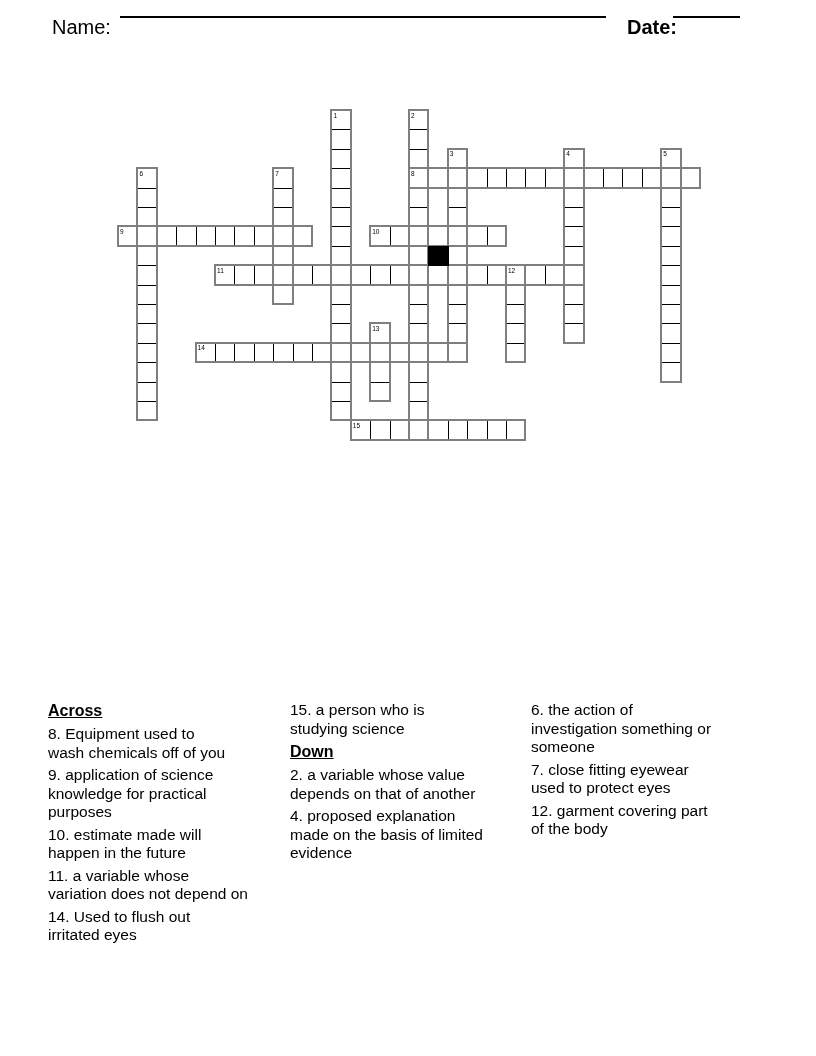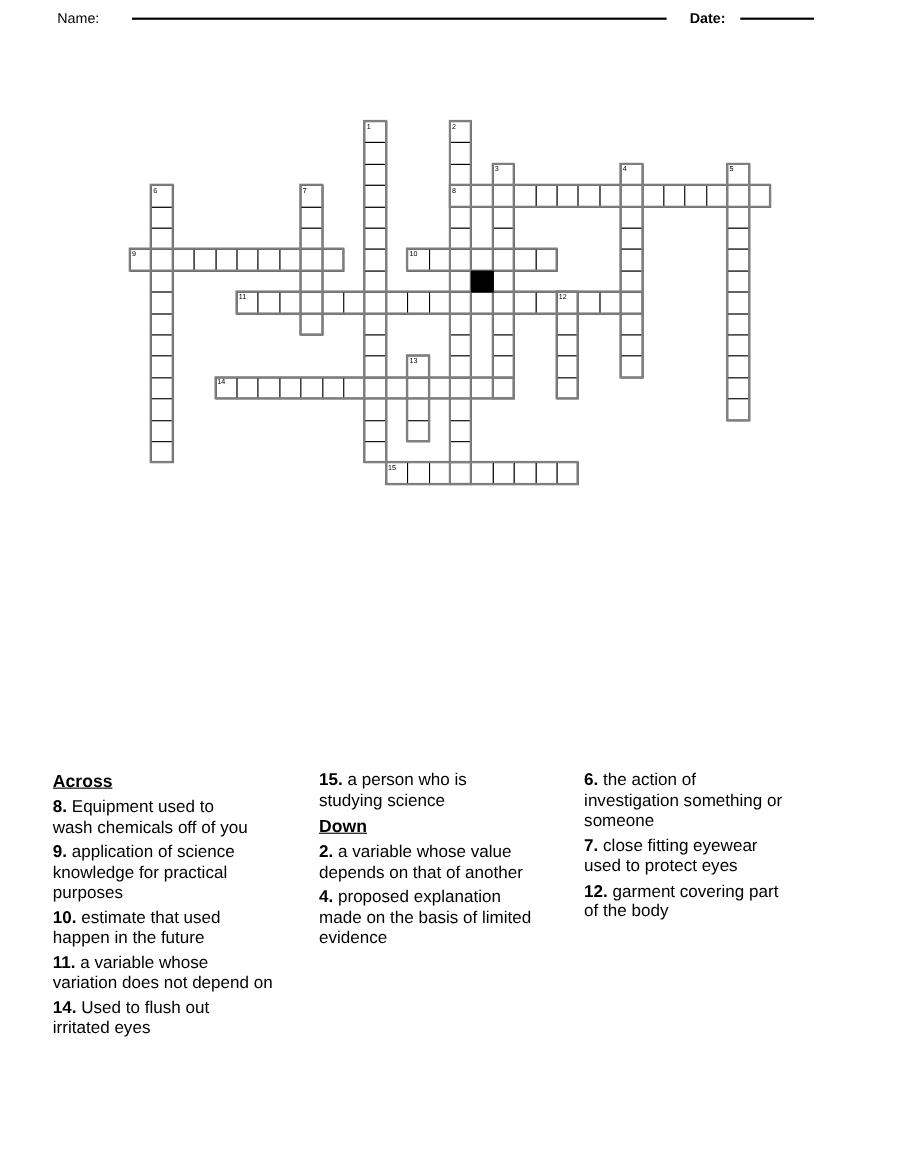--- a/index.html
+++ b/index.html
@@ -1,39 +1,39 @@
 <!DOCTYPE html>
 <html><head>
 <meta charset="utf-8">
 <style>
   html,body{margin:0;padding:0;background:#fff;}
   #page{position:relative;width:816px;height:1056px;background:#ffffff;overflow:hidden;
         font-family:"Liberation Sans",sans-serif;color:#000;}
   
-  .hdr-label{position:absolute;top:8px;font-size:13px;line-height:18px;}
+  .hdr-label{position:absolute;top:18px;font-size:20px;line-height:18px;}
   .blank-line{position:absolute;top:16px;border-bottom:2px solid #000;height:0;}
   
   #title{position:absolute;top:31px;left:0;width:816px;text-align:center;
          font-size:50px;line-height:58px;font-weight:400;}
   
   #grid{position:absolute;left:118px;top:110px;width:583px;height:331px;}
   .cell{position:absolute;box-sizing:border-box;width:20.4px;height:20.4px;
         background:#fff;border:1px solid #000;}
   .word-outline{position:absolute;box-sizing:border-box;border:2px solid #7f7f7f;
         pointer-events:none;}
   .block{position:absolute;width:20.4px;height:20.4px;background:#000;}
   .cellnum{position:absolute;font-size:6.5px;line-height:7px;z-index:5;color:#000;}
   
   .clue-col{position:absolute;top:701px;width:242px;font-size:15.5px;line-height:18.5px;}
   #clue-col-1{left:48px;} #clue-col-2{left:290px;} #clue-col-3{left:531px;}
   .clue-header{font-weight:bold;text-decoration:underline;font-size:16px;
         line-height:19px;margin:0 0 5px 0;}
   p.clue{margin:0 0 4px 0;}
   p.clue .txt{white-space:pre-line;}
-  p.clue b{font-weight:bold;}
+  p.clue b{font-weight:normal;}
 </style>
 </head>
 <body>
 
 <div id="page">
 
   <span class="hdr-label" style="left:52px;">Name:</span>
   <div class="blank-line" style="left:120px;width:486px;"></div>
 
   <span class="hdr-label" style="left:627px;font-weight:bold;">Date:</span>
@@ -224,21 +224,21 @@
       <div class="cellnum" style="left: 254.2px; top: 214.9px;">13</div>
     </div>
 
   <div class="clue-col" id="clue-col-1">
       <p class="clue-header">Across</p>
       <p class="clue"><b>8.</b><span class="txt"> Equipment used to
 wash chemicals off of you</span></p>
       <p class="clue"><b>9.</b><span class="txt"> application of science
 knowledge for practical
 purposes</span></p>
-      <p class="clue"><b>10.</b><span class="txt"> estimate that used
+      <p class="clue"><b>10.</b><span class="txt"> estimate made will
 happen in the future</span></p>
       <p class="clue"><b>11.</b><span class="txt"> a variable whose
 variation does not depend on</span></p>
       <p class="clue"><b>14.</b><span class="txt"> Used to flush out
 irritated eyes</span></p>
     </div>
   <div class="clue-col" id="clue-col-2">
       <p class="clue"><b>15.</b><span class="txt"> a person who is
 studying science</span></p>
       <p class="clue-header">Down</p>

